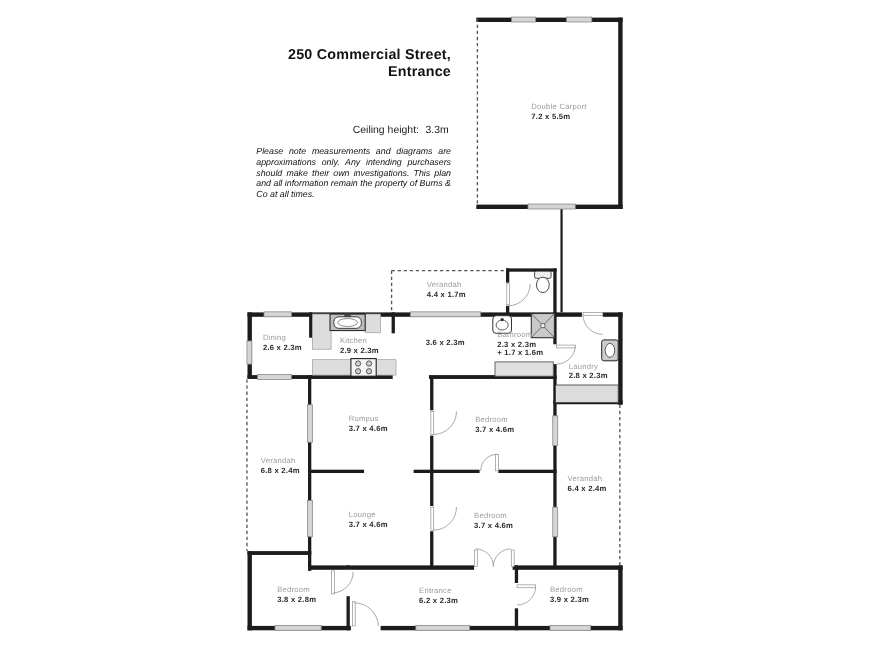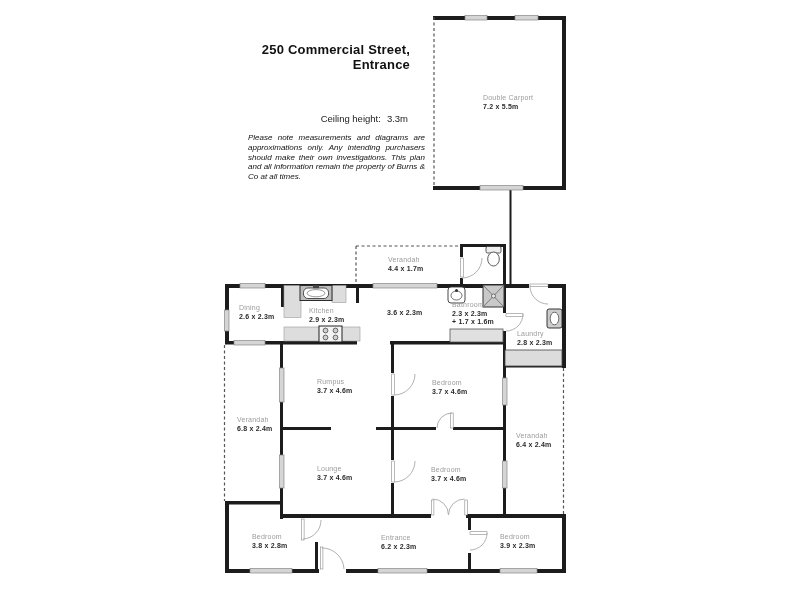--- a/index.html
+++ b/index.html
@@ -4,21 +4,21 @@
 <style>
   html,body{margin:0;padding:0;background:#fff;}
   #stage{position:relative;width:800px;height:600px;background:#ffffff;overflow:hidden;
          font-family:"Liberation Sans","DejaVu Sans",sans-serif;}
   #plan-svg{position:absolute;left:0;top:0;}
   .hdr{position:absolute;left:230px;top:42px;width:180px;text-align:right;color:#111;}
   .hdr .t{font-size:13px;font-weight:bold;line-height:15px;letter-spacing:.2px;}
   .ceil{position:absolute;left:230px;top:86px;width:178px;text-align:right;
         font-size:9.5px;color:#222;margin-top:27px;}
   .ceil .v{margin-left:6px;font-weight:normal;}
-  .disc{position:absolute;left:248px;top:133px;width:177px;font-size:8px;font-style:italic;
+  .disc{position:absolute;left:233px;top:133px;width:177px;font-size:8px;font-style:italic;
         color:#111;text-align:justify;line-height:9.8px;}
   .roomlbl{position:absolute;white-space:nowrap;}
   .rn{font-size:7px;color:#9b9b9b;line-height:8.5px;letter-spacing:.2px;}
   .rd{font-size:7px;color:#2b2b2b;font-weight:bold;line-height:8.5px;letter-spacing:.2px;}
 </style>
 </head>
 <body>
 
 <div id="stage">
 

